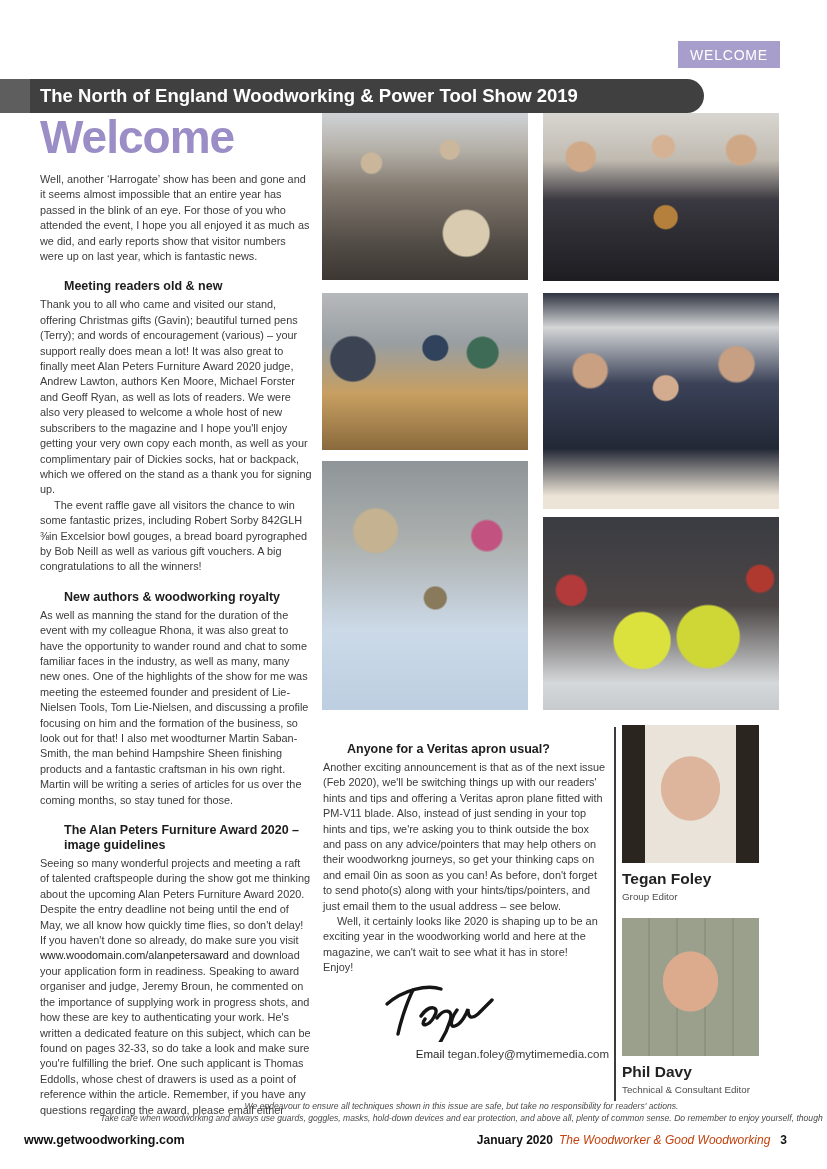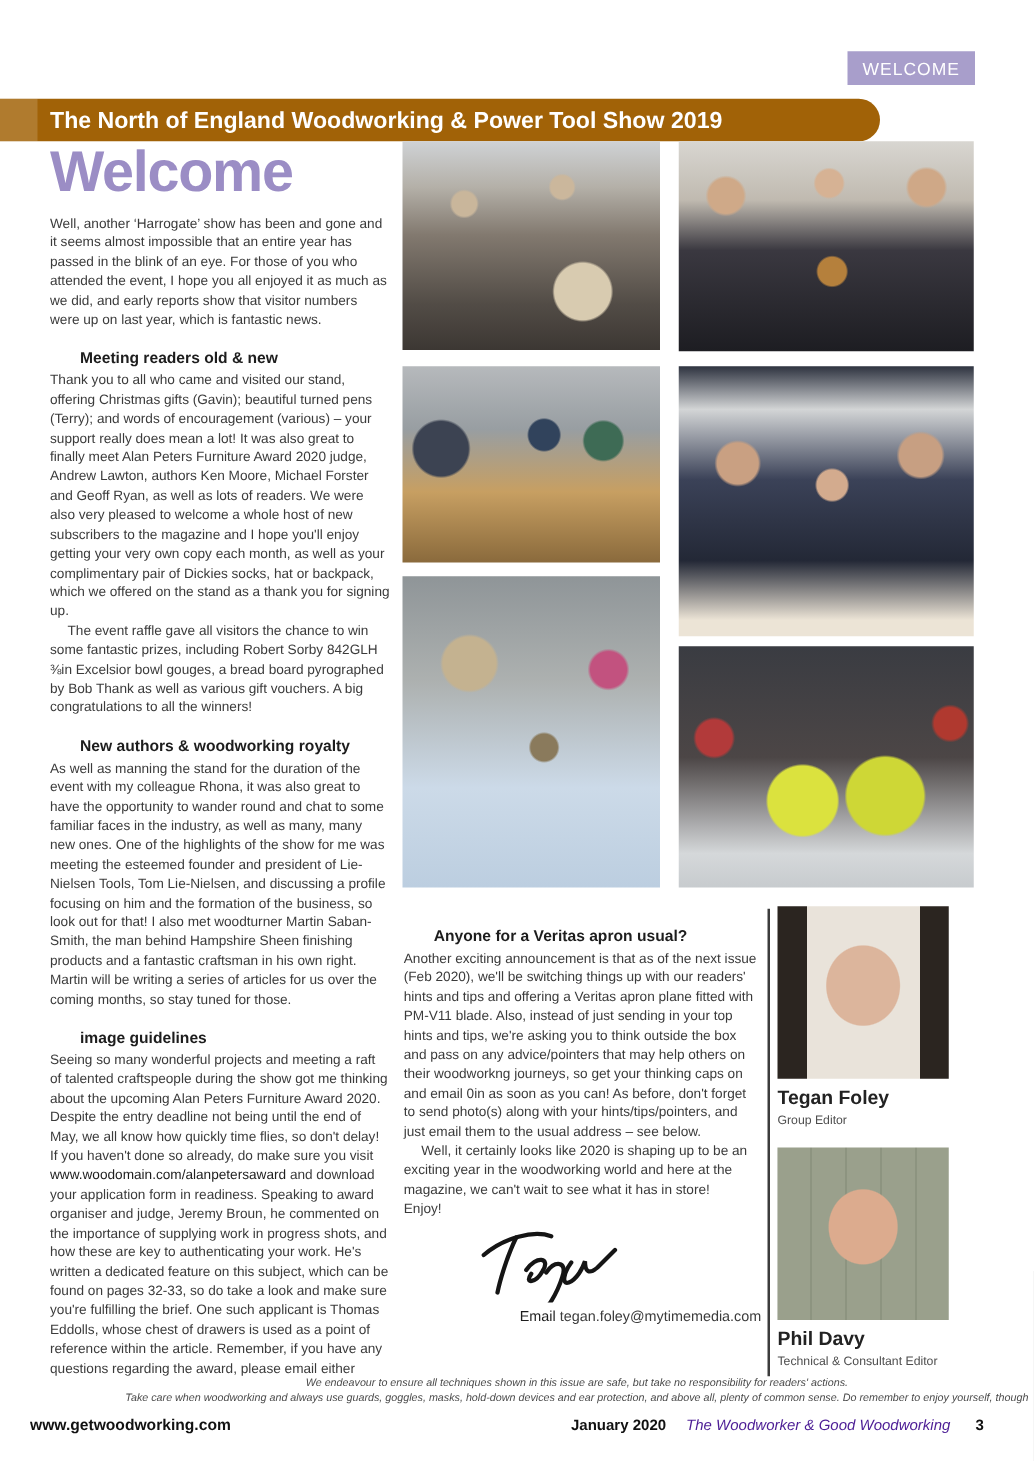--- a/index.html
+++ b/index.html
@@ -3,21 +3,21 @@
 <meta charset="utf-8">
 <style>
   html,body{margin:0;padding:0;background:#e9e9e9;}
   .page{position:relative;width:827px;height:1169px;background:#ffffff;
         font-family:"Liberation Sans",sans-serif;overflow:hidden;margin:0 auto;}
 
   
   .welcome-tab{position:absolute;left:678px;top:41px;width:102px;height:27px;
     background:#a89ecb;color:#fff;display:flex;align-items:center;justify-content:center;
     font-size:14px;letter-spacing:.8px;font-weight:400;}
-  .title-bar{position:absolute;left:0;top:79px;width:704px;height:34px;background:#a16207;
+  .title-bar{position:absolute;left:0;top:79px;width:704px;height:34px;background:#404040;
     border-radius:0 18px 18px 0;color:#fff;display:flex;align-items:center;
     padding-left:40px;box-sizing:border-box;font-size:18.5px;font-weight:bold;}
   .title-bar .cap{position:absolute;left:0;top:0;width:30px;height:100%;
     background:rgba(255,255,255,.16);}
 
   
   .left-col{position:absolute;left:40px;top:114px;width:272px;}
   h1.welcome{color:#9b8dc5;font-size:46px;line-height:1;font-weight:bold;
     letter-spacing:-1px;margin:0 0 12px 0;}
   p.body{font-size:10.9px;line-height:15.4px;color:#3b3b3b;margin:0;}
@@ -79,49 +79,50 @@
   .editor-name{font-size:15.5px;font-weight:bold;color:#222;margin:7px 0 3px 0;}
   .editor-role{font-size:9.8px;color:#4d4d4d;}
 
   
   .disclaimer{position:absolute;left:0;width:827px;text-align:center;
     font-style:italic;font-size:8.6px;color:#4a4a4a;padding-left:48px;}
   .d1{top:1101px;} .d2{top:1113px;}
   .footer-row{position:absolute;left:24px;right:40px;top:1133px;display:flex;
     justify-content:space-between;align-items:baseline;}
   .site{font-size:12.5px;font-weight:bold;color:#111;}
-  .issue-wrap{font-size:12px;color:#111;display:flex;gap:16px;align-items:flex-end;}
+  .issue-wrap{font-size:12px;color:#111;display:flex;gap:6px;align-items:flex-end;}
   .issue{font-weight:bold;}
-  .mag{font-style:italic;color:#4c1d95;}
+  .mag{font-style:italic;color:#c2410c;}
   .pagenum{font-weight:bold;margin-left:4px;}
 </style>
 </head>
 <body>
 
 <div class="page">
 
   <div class="welcome-tab">WELCOME</div>
 
   <div class="title-bar">
     <span class="cap"></span>
     <span>The North of England Woodworking &amp; Power Tool Show 2019</span>
   </div>
 
   <div class="left-col">
     <h1 class="welcome">Welcome</h1>
     <p class="body">Well, another ‘Harrogate’ show has been and gone and it seems almost impossible that an entire year has passed in the blink of an eye. For those of you who attended the event, I hope you all enjoyed it as much as we did, and early reports show that visitor numbers were up on last year, which is fantastic news.</p>
 
     <div class="section-title">Meeting readers old &amp; new</div>
     <p class="body">Thank you to all who came and visited our stand, offering Christmas gifts (Gavin); beautiful turned pens (Terry); and words of encouragement (various) – your support really does mean a lot! It was also great to finally meet Alan Peters Furniture Award 2020 judge, Andrew Lawton, authors Ken Moore, Michael Forster and Geoff Ryan, as well as lots of readers. We were also very pleased to welcome a whole host of new subscribers to the magazine and I hope you'll enjoy getting your very own copy each month, as well as your complimentary pair of Dickies socks, hat or backpack, which we offered on the stand as a thank you for signing up.</p>
-    <p class="body indent">The event raffle gave all visitors the chance to win some fantastic prizes, including Robert Sorby 842GLH ⅜in Excelsior bowl gouges, a bread board pyrographed by Bob Thank as well as various gift vouchers. A big congratulations to all the winners!</p>
+    <p class="body indent">The event raffle gave all visitors the chance to win some fantastic prizes, including Robert Sorby 842GLH ⅜in Excelsior bowl gouges, a bread board pyrographed by Bob Neill as well as various gift vouchers. A big congratulations to all the winners!</p>
 
     <div class="section-title">New authors &amp; woodworking royalty</div>
     <p class="body">As well as manning the stand for the duration of the event with my colleague Rhona, it was also great to have the opportunity to wander round and chat to some familiar faces in the industry, as well as many, many new ones. One of the highlights of the show for me was meeting the esteemed founder and president of Lie-Nielsen Tools, Tom Lie-Nielsen, and discussing a profile focusing on him and the formation of the business, so look out for that! I also met woodturner Martin Saban-Smith, the man behind Hampshire Sheen finishing products and a fantastic craftsman in his own right. Martin will be writing a series of articles for us over the coming months, so stay tuned for those.</p>
 
     <div class="section-title">
+      <div>The Alan Peters Furniture Award 2020 –</div>
       <div>image guidelines</div>
     </div>
     <p class="body"><span>Seeing so many wonderful projects and meeting a raft of talented craftspeople during the show got me thinking about the upcoming Alan Peters Furniture Award 2020. Despite the entry deadline not being until the end of May, we all know how quickly time flies, so don't delay! If you haven't done so already, do make sure you visit </span><span class="bold-inline">www.woodomain.com/alanpetersaward</span><span> and download your application form in readiness. Speaking to award organiser and judge, Jeremy Broun, he commented on the importance of supplying work in progress shots, and how these are key to authenticating your work. He's written a dedicated feature on this subject, which can be found on pages 32-33, so do take a look and make sure you're fulfilling the brief. One such applicant is Thomas Eddolls, whose chest of drawers is used as a point of reference within the article. Remember, if you have any questions regarding the award, please email either</span></p>
   </div>
 
   <div class="photo p1"></div>
   <div class="photo p2"></div>
   <div class="photo p3"></div>
   <div class="photo p4"></div>
   <div class="photo p5"></div>

